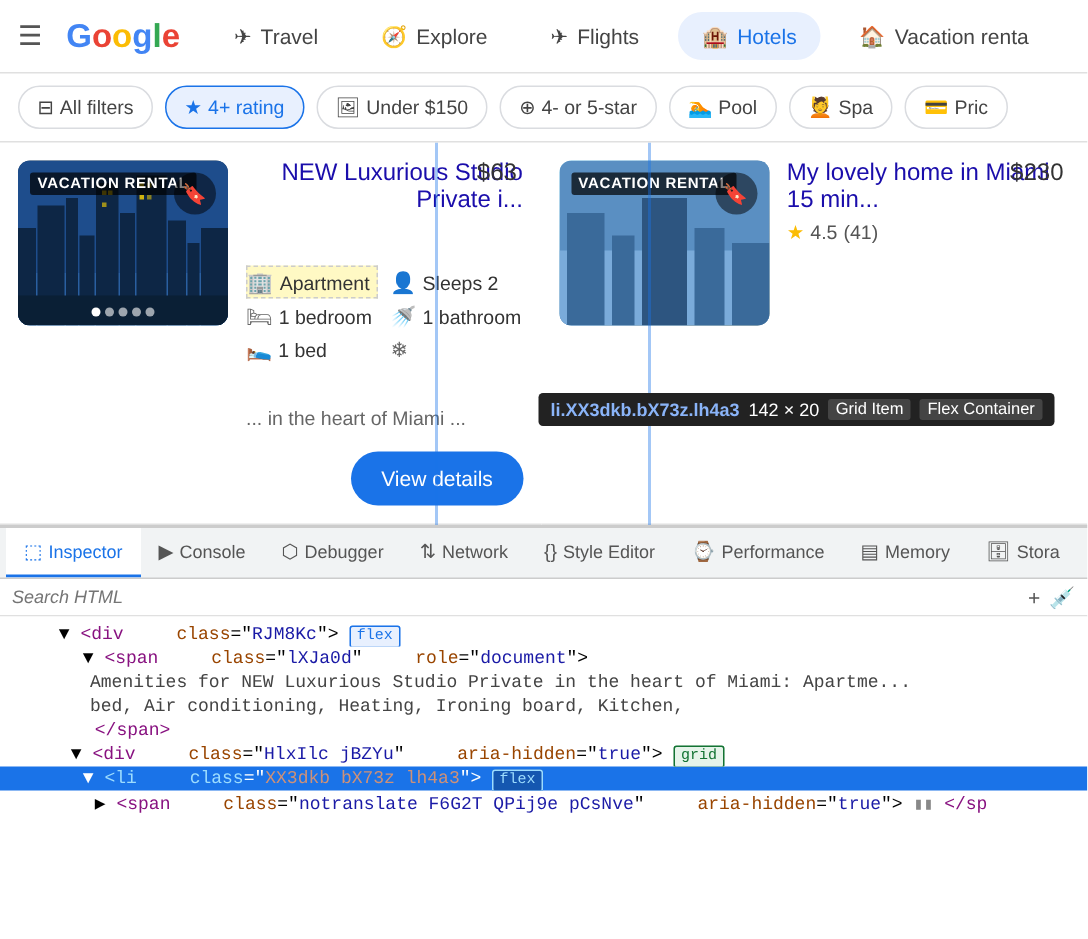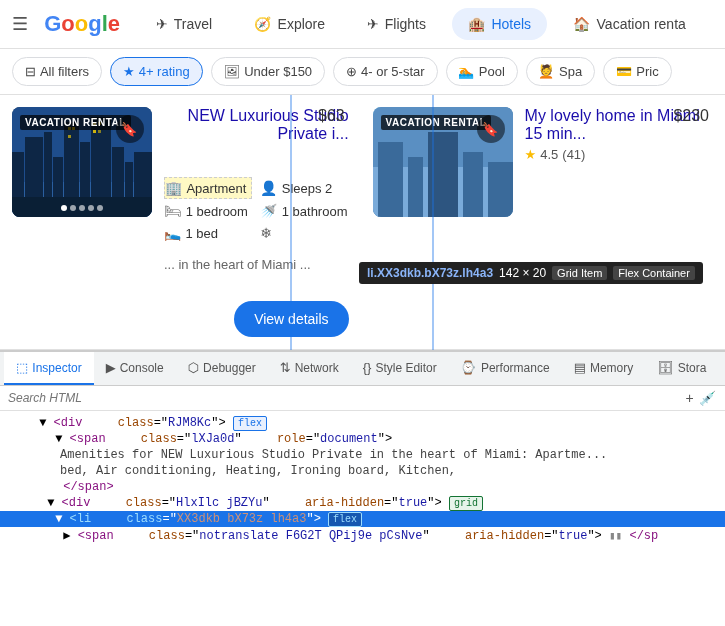--- a/index.html
+++ b/index.html
@@ -479,21 +479,21 @@
           <span>1 bathroom</span>
         </div>
         <div class="detail-item">
           <span class="detail-icon">🛌</span>
           <span>1 bed</span>
         </div>
         <div class="detail-item">
           <span class="detail-icon">❄</span>
         </div>
       </div>
-      <div style="display:flex;justify-content:space-between;align-items:flex-end;margin-top:8px;">
+      <div style="display:flex;justify-content:space-between;align-items:flex-end;margin-top:22px;">
         <span class="card-location">... in the heart of Miami ...</span>
         <button class="view-details-btn">View details</button>
       </div>
     </div>
   </div>
 
   <div class="card" style="margin-top: 0;">
     <div class="card-image card2-image">
       <svg width="140" height="110" viewBox="0 0 140 110">
         <rect width="140" height="110" fill="#5a8fc2"></rect>

